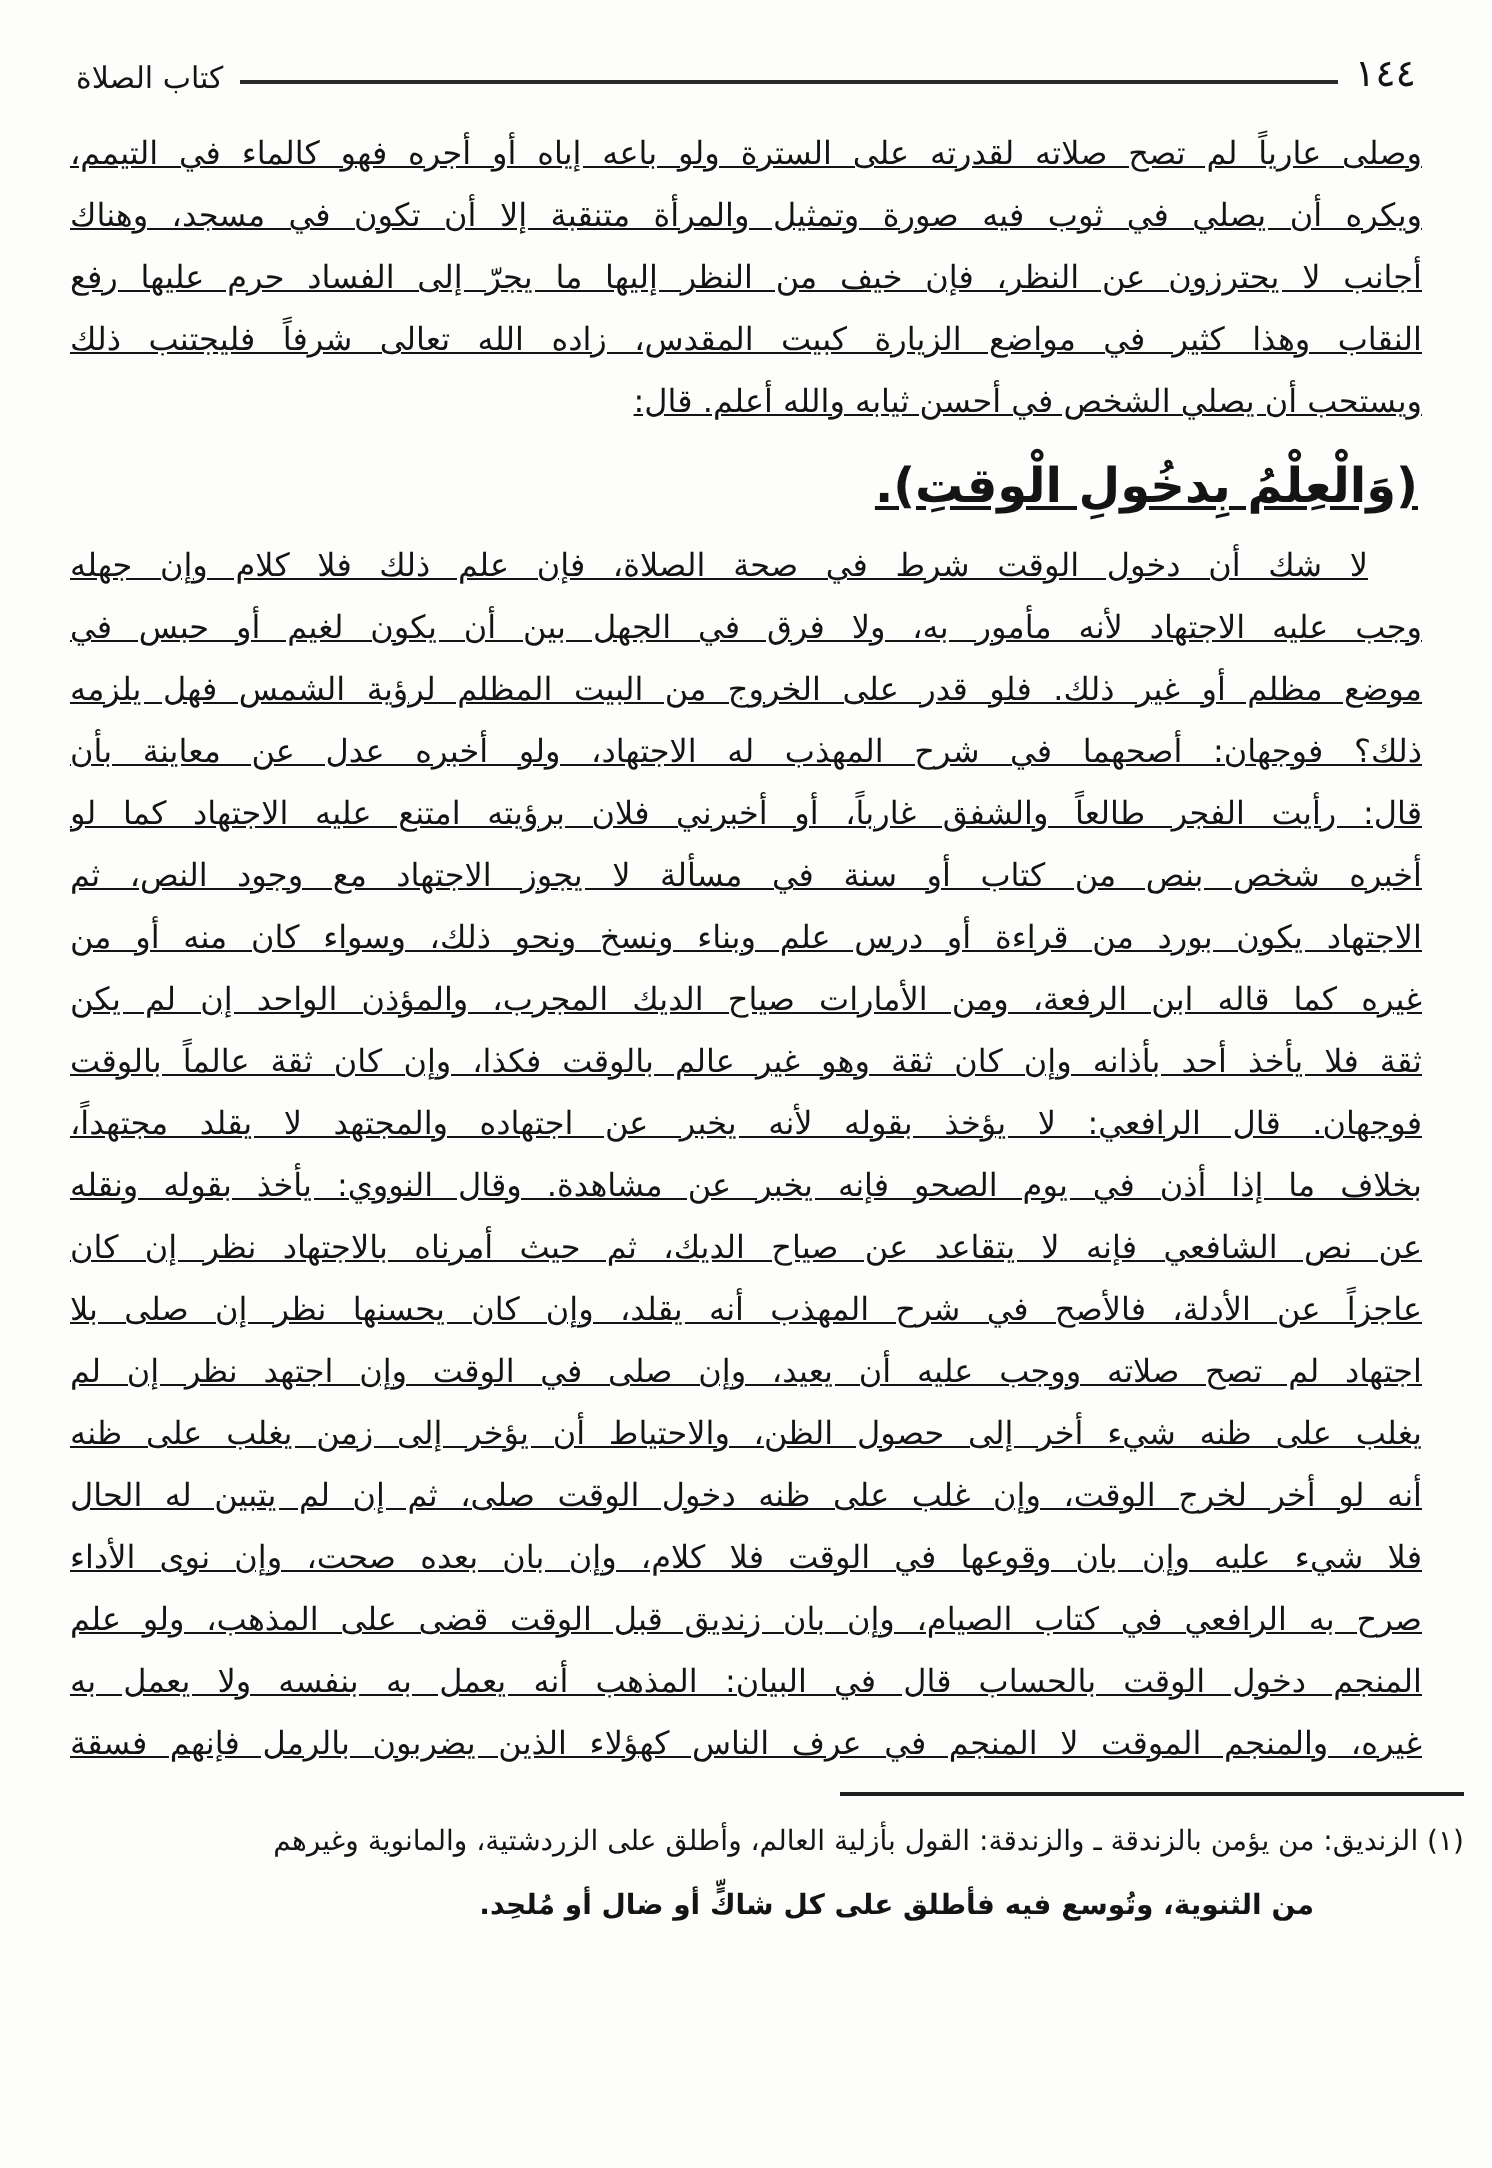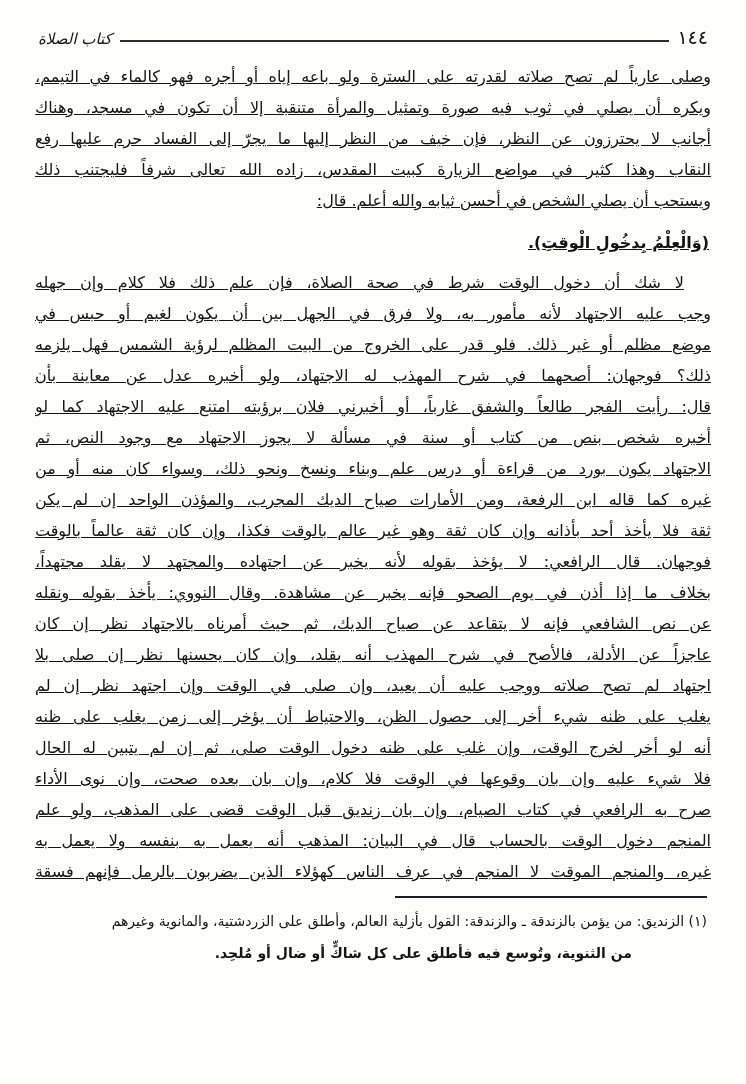--- a/index.html
+++ b/index.html
@@ -33,21 +33,20 @@
   .header-rule {
     flex: 1;
     height: 2px;
     background: #2b2b2b;
     margin-top: 8px;
   }
   .book-title {
     font-size: 15px;
     white-space: nowrap;
     margin-top: 4px;
-    font-style: italic;
   }
   
   .body {
     padding: 13px 35px 0 35px;
     font-size: 16px;
     line-height: 31px;
     text-decoration: underline;
   }
   .bl {
     text-align: justify;
@@ -58,33 +57,33 @@
     white-space: nowrap;
   }
   .bl.partial {
     text-align: left;
     text-align-last: right;
     -moz-text-align-last: right;
   }
   .bl.indent { text-indent: 27px; }
   .heading {
     font-weight: bold;
-    font-size: 16px;
+    font-size: 24px;
     text-align: right;
     margin: 13px 2px 10px 0;
     line-height: 28px;
   }
   .sup {
     vertical-align: super;
     font-size: 11px;
     line-height: 0;
   }
   
   .footnote {
-    padding: 0 39px;
+    padding: 0 14px;
     font-size: 14px;
     line-height: 32px;
   }
   .fn-sep {
     width: 312px;
     height: 2px;
     background: #1f1f1f;
     margin: 9px 0 7px auto; 
   }
   .fn-line {

